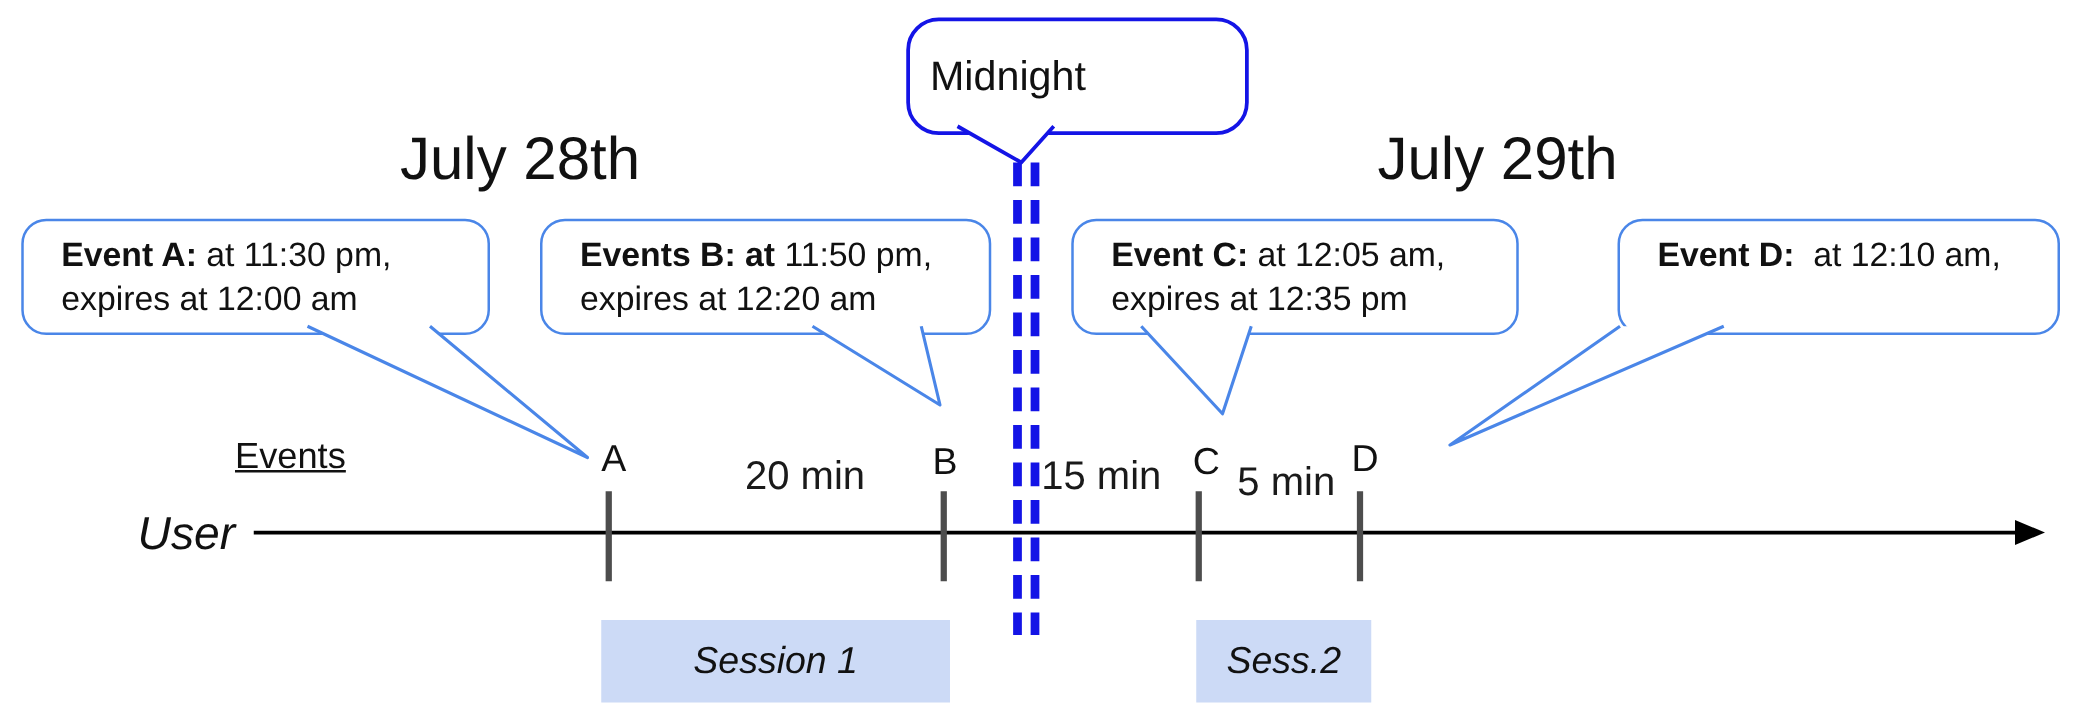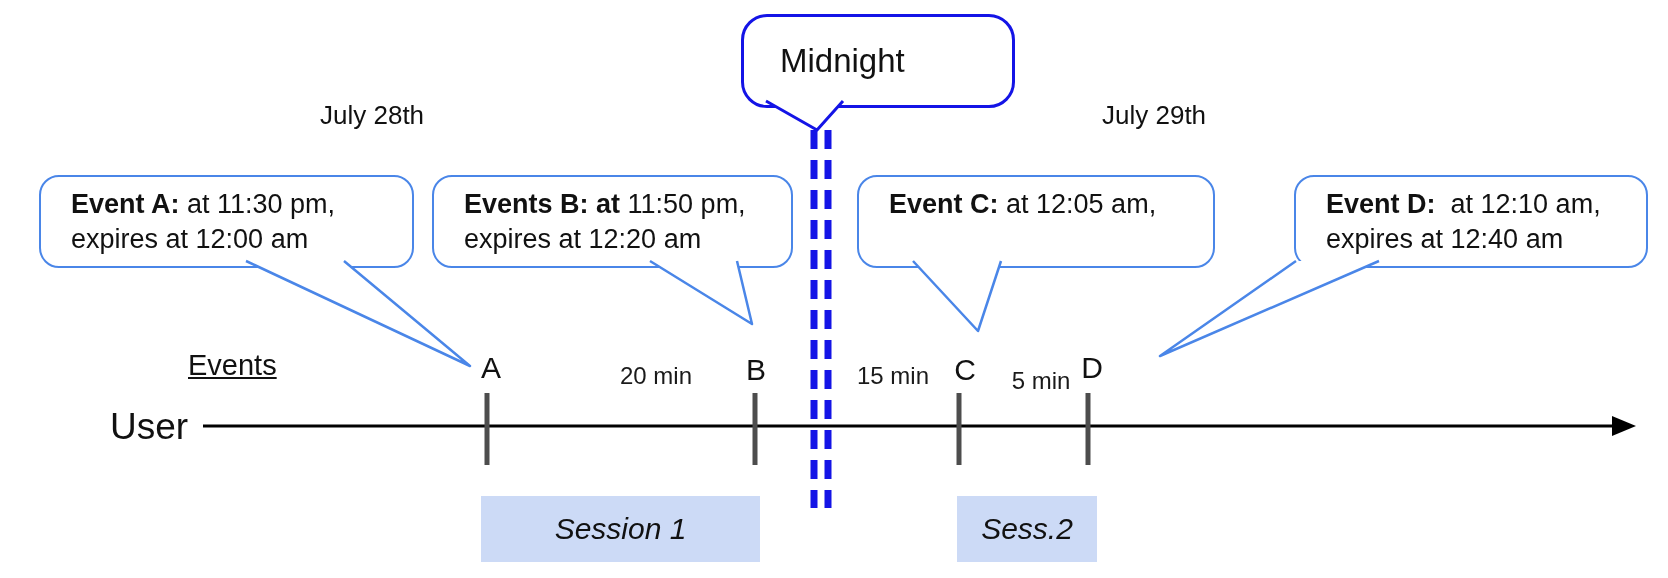--- a/index.html
+++ b/index.html
@@ -6,62 +6,60 @@
   .canvas{
     position:relative;
     width:1668px;height:578px;
     background:#ffffff;
     font-family:"Liberation Sans", sans-serif;
     color:#111111;
     overflow:hidden;
   }
   .abs{position:absolute;}
   .date-label{
-    font-size:26px;
+    font-size:48px;
     color:#111111;
     white-space:nowrap;
   }
   .midnight-bubble{
     left:725px;top:14px;width:274px;height:94px;
     border:3px solid #1414e6;
     border-radius:26px;
     background:#ffffff;
     display:flex;align-items:center;
-    padding-left:36px;
+    padding-left:16px;
     box-sizing:border-box;
     font-size:33px;
     z-index:2;
-    margin-left:16px;
   }
   .event-bubble{
     top:175px;height:93px;
     border:2.5px solid #4a86e8;
     border-radius:20px;
     background:#ffffff;
     box-sizing:border-box;
     padding:10px 0 0 30px;
     font-size:27px;
     line-height:35px;
     z-index:2;
     white-space:nowrap;
   }
   .event-bubble .rest{white-space:pre;}
   .axis-label{font-size:29px;white-space:nowrap;text-decoration:underline;}
-  .user-label{font-size:37px;white-space:nowrap;}
+  .user-label{font-size:37px;white-space:nowrap;font-style:italic;}
   .tick-letter{
     font-size:30px;
     transform:translateX(-50%);
     white-space:nowrap;
   }
   .interval-label{
-    font-size:24px;
+    font-size:32px;
     transform:translateX(-50%);
     white-space:nowrap;
     color:#1a1a1a;
-    margin-left:12px;
   }
   .session-box{
     background:#ccdaf6;
     display:flex;align-items:center;justify-content:center;
     font-size:30px;
     color:#111111;
     z-index:1;
     font-style:italic;
   }
   svg.overlay{
@@ -75,34 +73,34 @@
 
 <div class="canvas">
 
   <div class="abs date-label" style="left:320px;top:100px;">July 28th</div>
   <div class="abs date-label" style="left:1102px;top:100px;">July 29th</div>
 
   <div class="abs midnight-bubble">
     <span>Midnight</span>
   </div>
 
-  <div class="abs event-bubble" style="left:39px;width:375px;">
+  <div class="abs event-bubble" style="left:17px;width:375px;">
     <div><b>Event A:</b><span class="rest"> at 11:30 pm,</span></div>
     <div>expires at 12:00 am</div>
   </div>
   <div class="abs event-bubble" style="left:432px;width:361px;">
     <div><b>Events B: at</b><span class="rest"> 11:50 pm,</span></div>
     <div>expires at 12:20 am</div>
   </div>
   <div class="abs event-bubble" style="left:857px;width:358px;">
     <div><b>Event C:</b><span class="rest"> at 12:05 am,</span></div>
+    <div>expires at 12:35 pm</div>
   </div>
   <div class="abs event-bubble" style="left:1294px;width:354px;">
     <div><b>Event D:</b><span class="rest">  at 12:10 am,</span></div>
-    <div>expires at 12:40 am</div>
   </div>
 
   <div class="abs axis-label" style="left:188px;top:349px;">Events</div>
   <div class="abs user-label" style="left:110px;top:406px;">User</div>
 
   <div class="abs tick-letter" style="left:491px;top:351px;">A</div>
   <div class="abs tick-letter" style="left:756px;top:353px;">B</div>
   <div class="abs tick-letter" style="left:965px;top:353px;">C</div>
   <div class="abs tick-letter" style="left:1092px;top:351px;">D</div>
 

